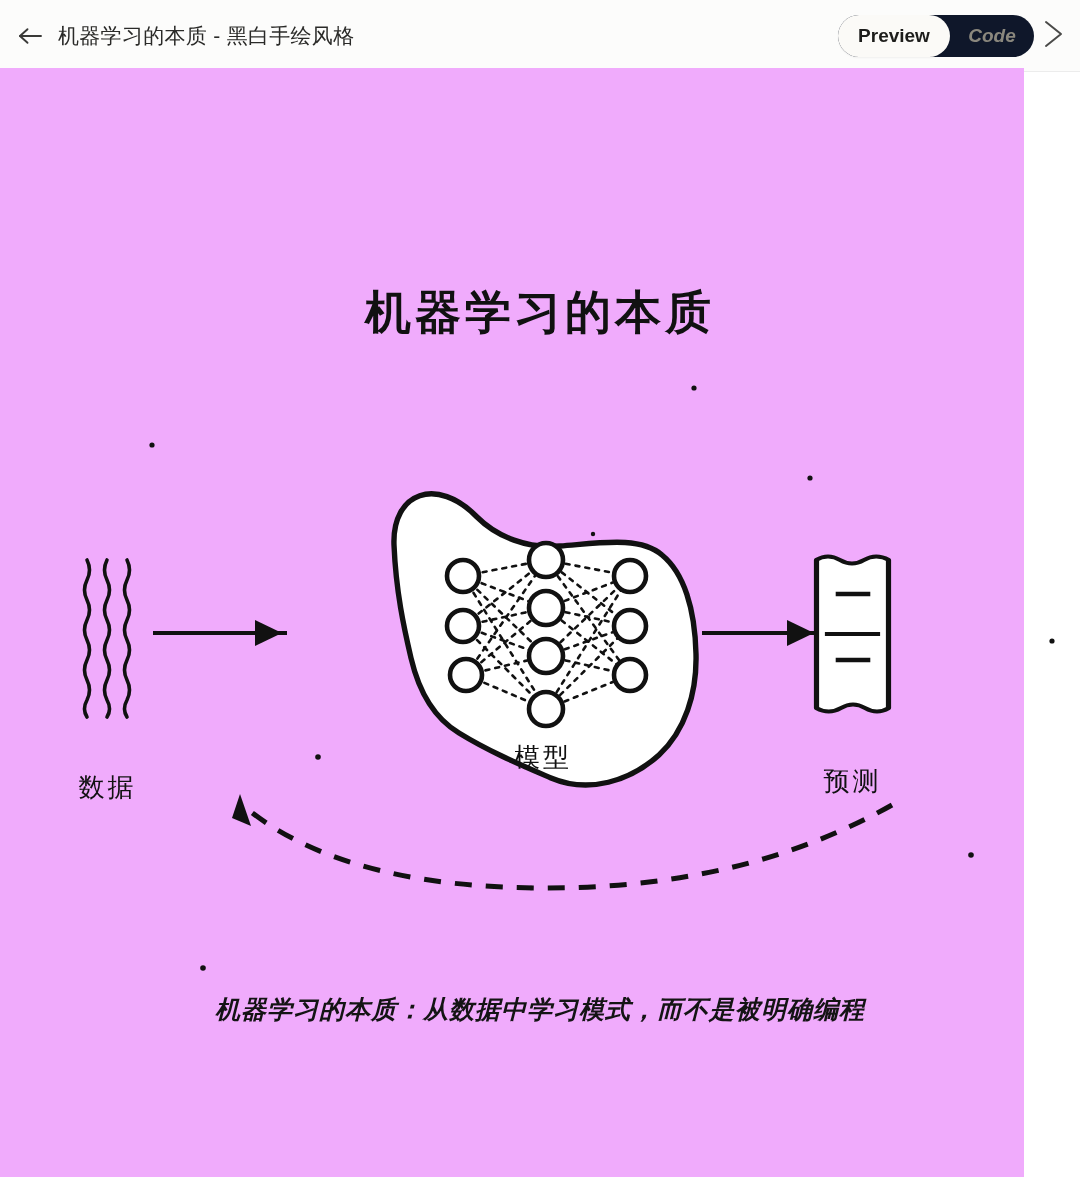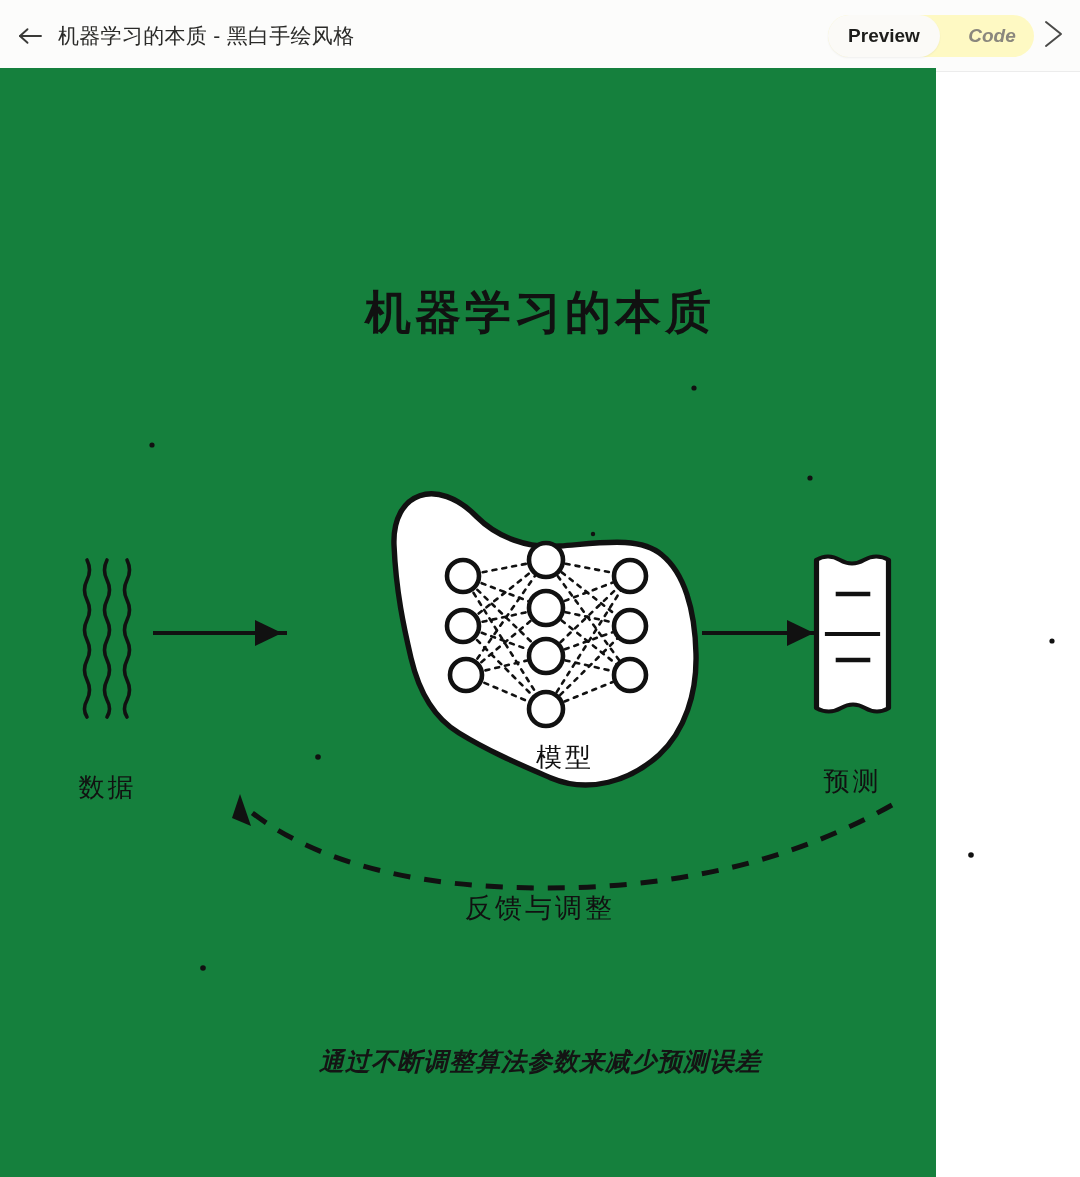--- a/index.html
+++ b/index.html
@@ -46,26 +46,25 @@
     white-space: nowrap;
     font-family: "Liberation Sans", sans-serif;
   }
   .header-spacer { flex: 1 1 auto; }
 
   .segmented {
     position: relative;
     display: flex;
     align-items: flex-end;
     height: 42px;
-    background: #fef9c3;
+    background: #0f172a;
     border-radius: 21px;
     padding: 0;
     margin-right: 6px;
     flex: 0 0 auto;
-    gap: 10px;
   }
   .seg-btn {
     height: 42px;
     display: flex;
     align-items: center;
     justify-content: center;
     font-size: 19px;
     font-weight: bold;
     border-radius: 21px;
     cursor: pointer;
@@ -94,23 +93,23 @@
     cursor: pointer;
     flex: 0 0 auto;
     overflow: hidden;
   }
 
   
   .artboard {
     position: absolute;
     left: 0;
     top: 68px;
-    width: 936px;
+    width: 1024px;
     height: 1109px;
-    background: #15803d;
+    background: #f0abfc;
   }
   .artboard svg {
     display: block;
   }
 
   .doc-title {
     position: absolute;
     left: 0;
     top: 214px;
     width: 1080px;
@@ -124,21 +123,21 @@
   .node-label {
     position: absolute;
     font-family: "DejaVu Serif", serif;
     font-size: 26px;
     letter-spacing: 3px;
     color: #111111;
     text-align: center;
     white-space: nowrap;
   }
   .label-data  { left: 45px;  top: 662px; width: 125px; margin-top: 40px; }
-  .label-model { left: 500px; top: 672px; width: 130px; }
+  .label-model { left: 478px; top: 672px; width: 130px; }
   .label-pred  { left: 790px; top: 696px; width: 125px; }
   .label-feedback {
     left: 0; top: 822px; width: 1080px;
     font-size: 27px; letter-spacing: 3px;
   }
   .caption {
     position: absolute;
     left: 0;
     width: 1080px;
     text-align: center;
@@ -298,16 +297,15 @@
       <path d="M892 737
                C 780 800, 660 820, 545 820
                C 430 820, 320 800, 246 740" fill="none" stroke="#111111" stroke-width="5" stroke-dasharray="17 14" stroke-linecap="butt"></path>
       <polygon points="240,726 251,758 232,750" fill="#111111"></polygon>
     </g>
   </svg>
 
   <div class="node-label label-data">数据</div>
   <div class="node-label label-model">模型</div>
   <div class="node-label label-pred">预测</div>
-  <div class="node-label label-feedback">反馈与调整</div>
-
-  <div class="caption caption-2">通过不断调整算法参数来减少预测误差</div>
+
+  <div class="caption caption-1">机器学习的本质：从数据中学习模式，而不是被明确编程</div>
 </div>
 
 </body></html>

